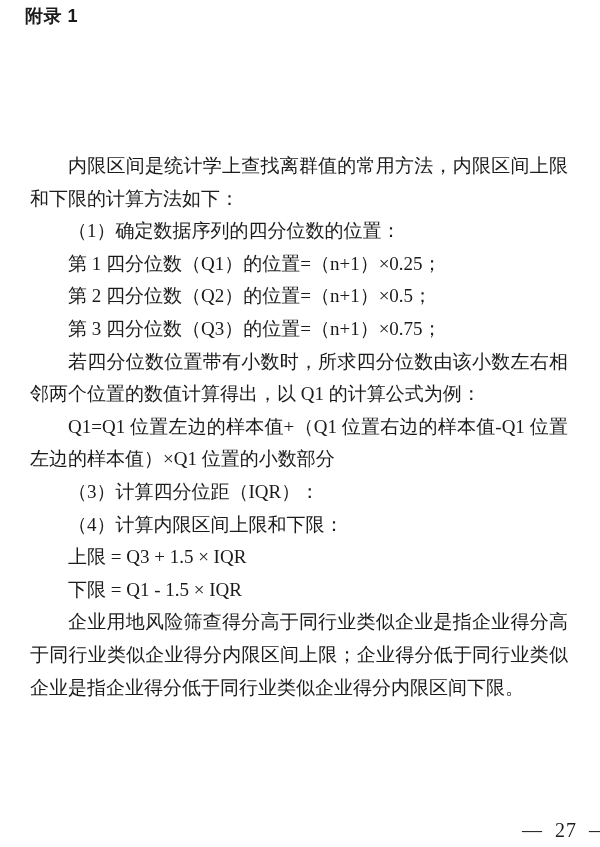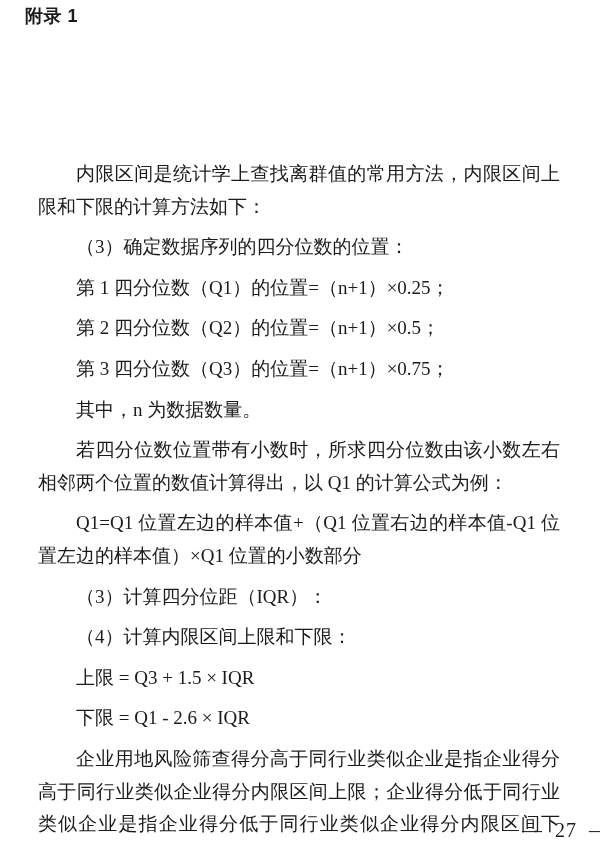--- a/index.html
+++ b/index.html
@@ -42,21 +42,21 @@
     position: absolute;
     top: 150px;
     left: 30px;
     width: 538px;
     font-size: 19px;
     line-height: 32.6px;
     text-align: justify;
     text-justify: inter-ideograph;
   }
   .para {
-    margin: 8px;
+    margin: 0;
     padding: 0;
     text-indent: 2em;
   }
   .page-number {
     position: absolute;
     top: 819px;
     right: 34px;
     font-size: 20px;
     letter-spacing: 1px;
     word-spacing: 6px;
@@ -65,28 +65,27 @@
 </style>
 </head>
 <body>
 
 <div class="page">
   <div class="appendix-label">附录 1</div>
 
 
   <div class="doc-body">
       <p class="para">内限区间是统计学上查找离群值的常用方法，内限区间上限和下限的计算方法如下：</p>
-      <p class="para">（3）确定数据序列的四分位数的位置：</p>
+      <p class="para">（1）确定数据序列的四分位数的位置：</p>
       <p class="para">第 1 四分位数（Q1）的位置=（n+1）×0.25；</p>
       <p class="para">第 2 四分位数（Q2）的位置=（n+1）×0.5；</p>
       <p class="para">第 3 四分位数（Q3）的位置=（n+1）×0.75；</p>
-      <p class="para">其中，n 为数据数量。</p>
       <p class="para">若四分位数位置带有小数时，所求四分位数由该小数左右相邻两个位置的数值计算得出，以 Q1 的计算公式为例：</p>
       <p class="para">Q1=Q1 位置左边的样本值+（Q1 位置右边的样本值-Q1 位置左边的样本值）×Q1 位置的小数部分</p>
       <p class="para">（3）计算四分位距（IQR）：</p>
       <p class="para">（4）计算内限区间上限和下限：</p>
       <p class="para">上限 = Q3 + 1.5 × IQR</p>
-      <p class="para">下限 = Q1 - 2.6 × IQR</p>
+      <p class="para">下限 = Q1 - 1.5 × IQR</p>
       <p class="para">企业用地风险筛查得分高于同行业类似企业是指企业得分高于同行业类似企业得分内限区间上限；企业得分低于同行业类似企业是指企业得分低于同行业类似企业得分内限区间下限。</p>
     </div>
 
   <div class="page-number">— 27 —</div>
 </div>
 
 </body></html>

